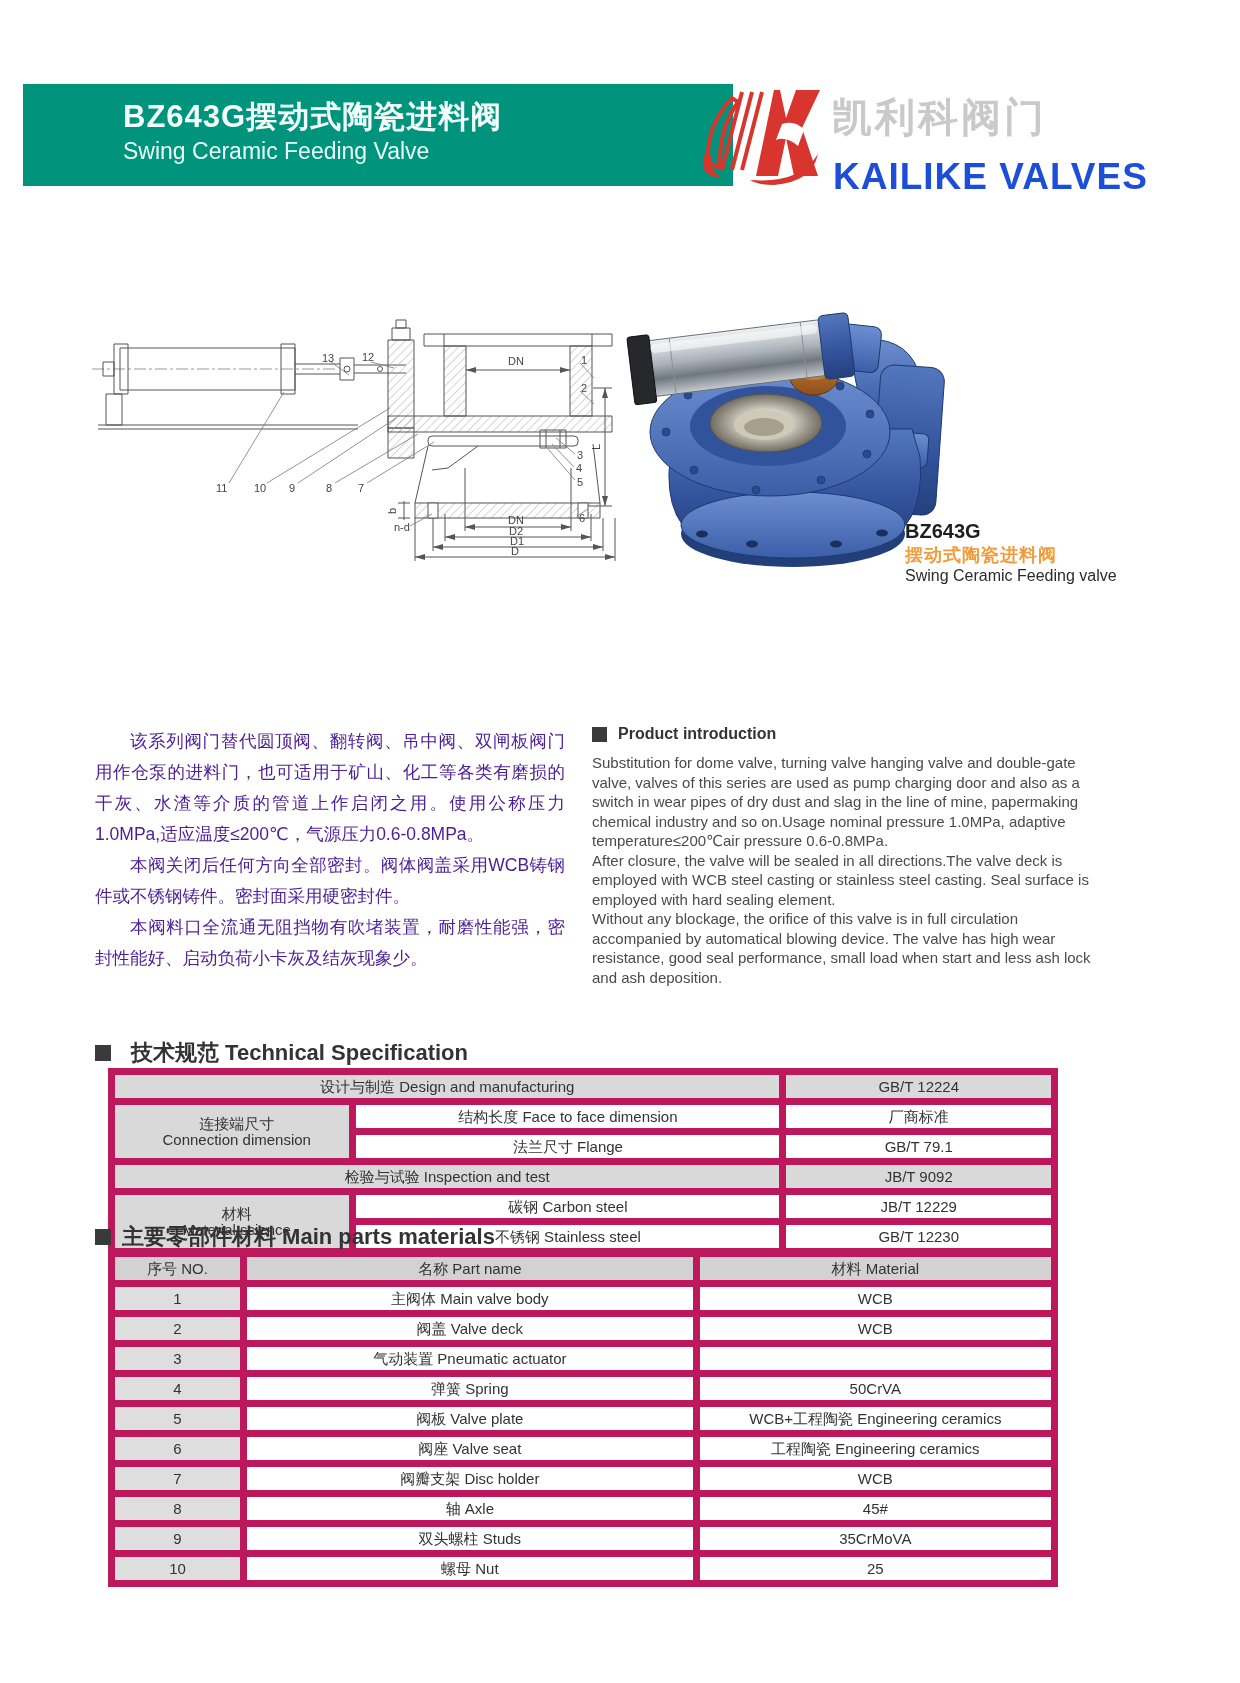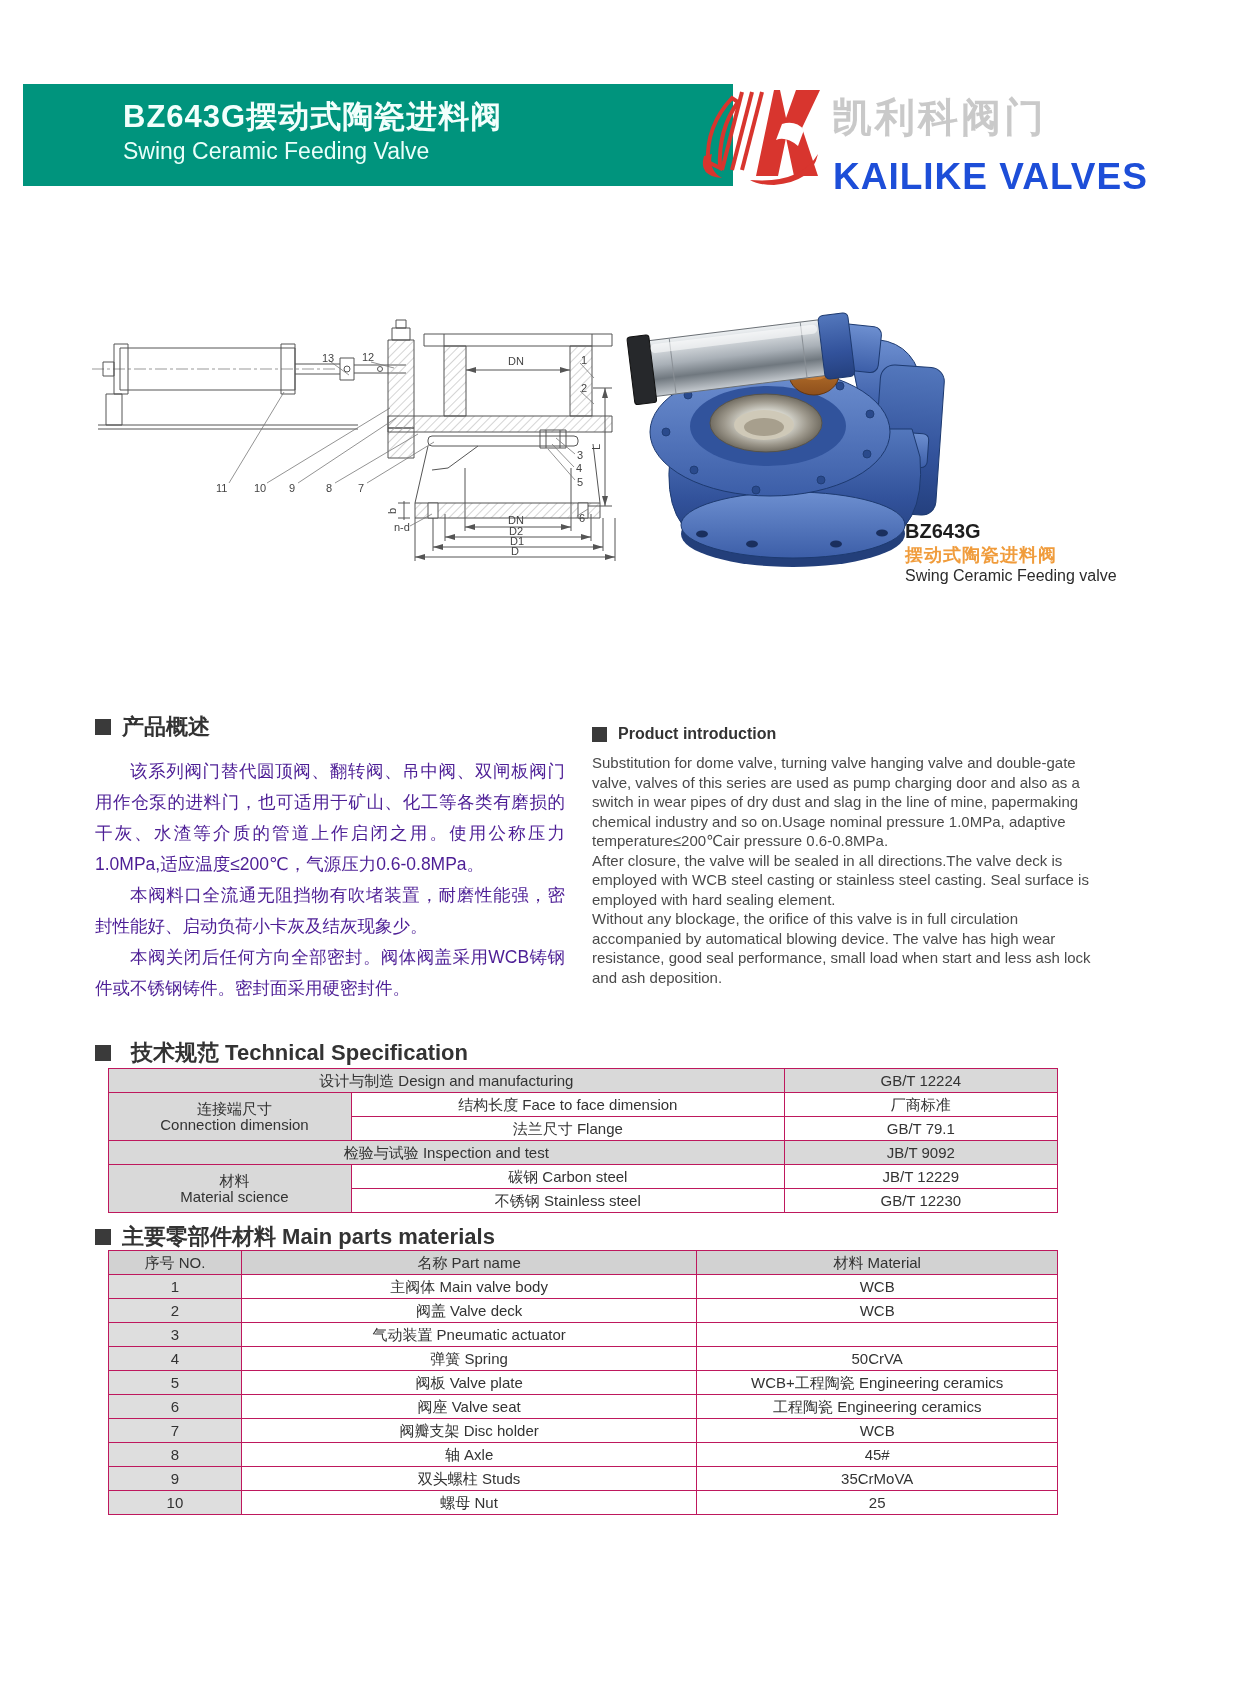--- a/index.html
+++ b/index.html
@@ -28,21 +28,21 @@
   .en-text{width:505px;font-size:15px;line-height:19.5px;color:#4a4a4a;}
   .en-text p{margin:0;}
 
   
   .cap-model{font-size:20px;font-weight:bold;color:#1d1d1d;line-height:26px;}
   .cap-cn{font-size:18px;font-weight:bold;color:#F09C3C;line-height:22px;letter-spacing:1px;}
   .cap-en{font-size:16px;color:#2b2b2b;line-height:20px;}
 
   
   table{border-collapse:collapse;width:950px;table-layout:fixed;}
-  td,th{border:1px solid #be185d;font-size:15px;text-align:center;color:#333;
+  td,th{border:7px solid #be185d;font-size:15px;text-align:center;color:#333;
         height:23px;padding:0 4px;font-weight:normal;line-height:17px;overflow:hidden;white-space:nowrap;}
   .tech{border:1px solid #777;}
   .parts{border:1px solid #777;}
   .gray{background:#d9d9d9;}
   .hdr{background:#d2d2d2;}
   .nocol{background:#dedede;}
   .two-line{line-height:16px;padding-left:13px;}
 
   
   .lineart line,.lineart path,.lineart rect,.lineart polyline,.lineart circle{vector-effect:non-scaling-stroke;}
@@ -261,28 +261,24 @@
     </g>
   </svg>
 
   <div class="abs" style="left:905px;top:518px;">
     <div class="cap-model">BZ643G</div>
     <div class="cap-cn">摆动式陶瓷进料阀</div>
     <div class="cap-en">Swing Ceramic Feeding valve</div>
   </div>
 
   <div class="abs" style="left:95px;top:712px;">
-    <div class="sec-head">
-      <span class="sq"></span>
-      <span class="h-cn">产品概述</span>
-    </div>
     <div class="cn-text" style="margin-top:14px;">
       <p>该系列阀门替代圆顶阀、翻转阀、吊中阀、双闸板阀门用作仓泵的进料门，也可适用于矿山、化工等各类有磨损的干灰、水渣等介质的管道上作启闭之用。使用公称压力1.0MPa,适应温度≤200℃，气源压力0.6-0.8MPa。</p>
+      <p>本阀关闭后任何方向全部密封。阀体阀盖采用WCB铸钢件或不锈钢铸件。密封面采用硬密封件。</p>
       <p>本阀料口全流通无阻挡物有吹堵装置，耐磨性能强，密封性能好、启动负荷小卡灰及结灰现象少。</p>
-      <p>本阀关闭后任何方向全部密封。阀体阀盖采用WCB铸钢件或不锈钢铸件。密封面采用硬密封件。</p>
     </div>
   </div>
 
   <div class="abs" style="left:592px;top:725px;">
     <div class="sec-head">
       <span class="sq" style="width:15px;height:15px;"></span>
       <span class="h-en">Product introduction</span>
     </div>
     <div class="en-text" style="margin-top:10px;">
       <p>Substitution for dome valve, turning valve hanging valve and double-gate valve, valves of this series are used as pump charging door and also as a switch in wear pipes of dry dust and slag in the line of mine, papermaking chemical industry and so on.Usage nominal pressure 1.0MPa, adaptive temperature≤200℃air pressure 0.6-0.8MPa.</p>

